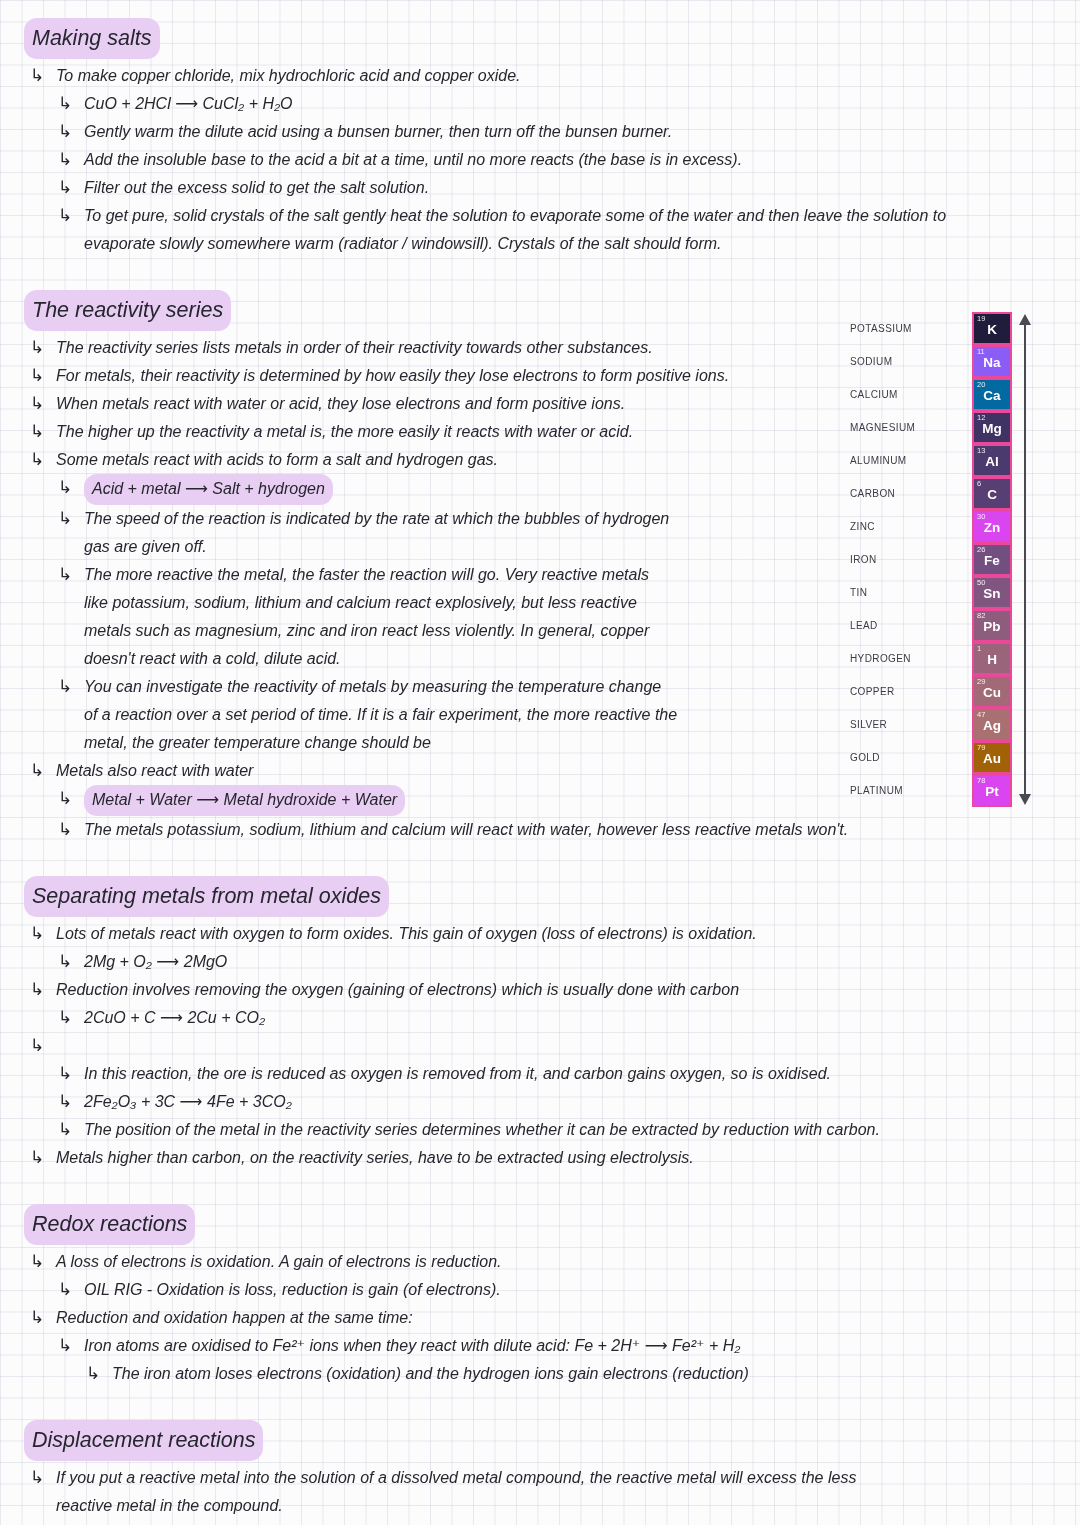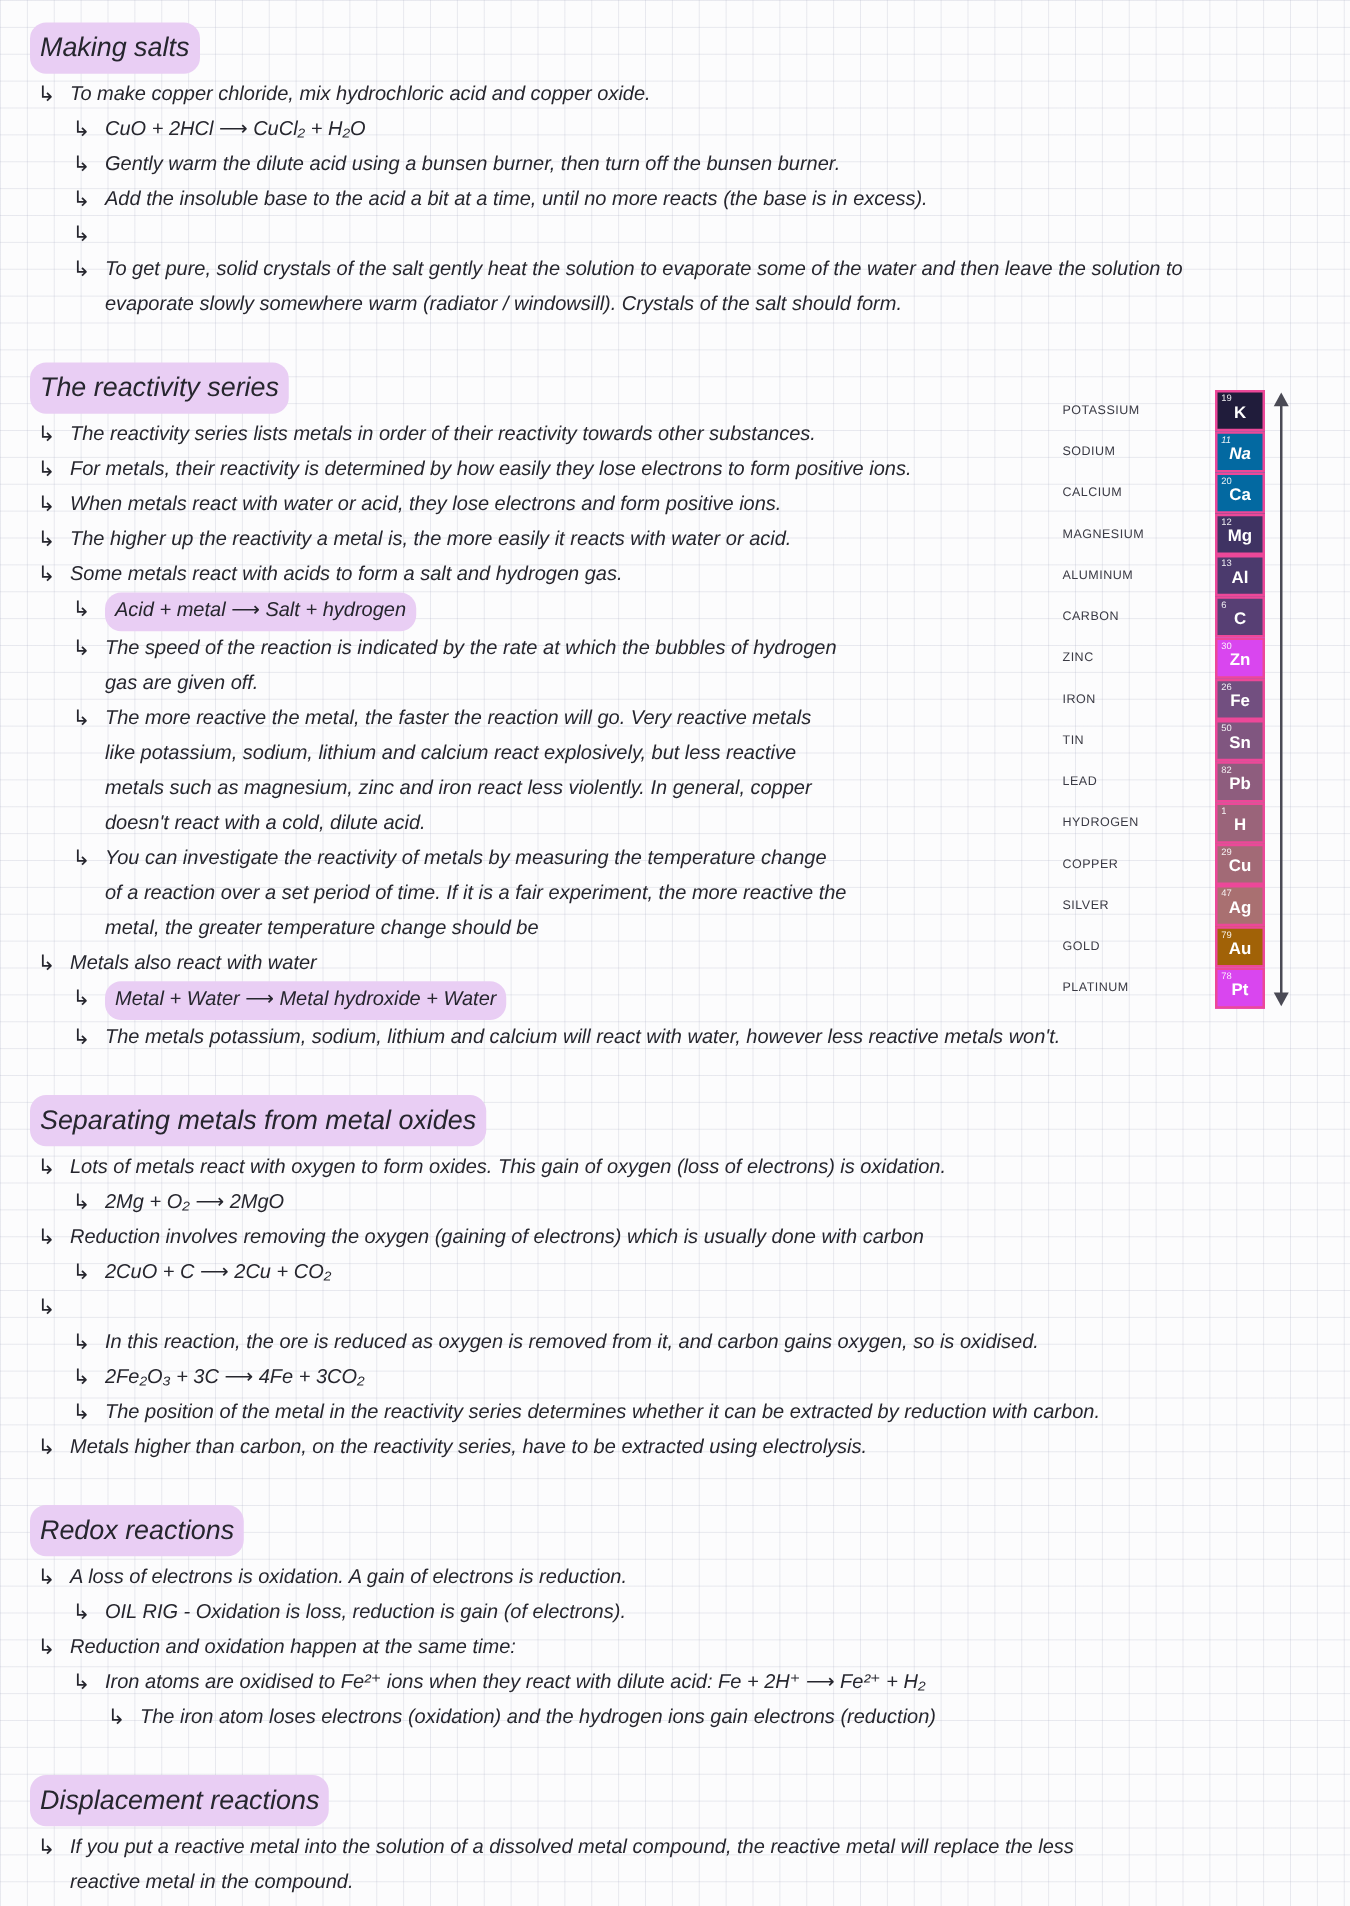--- a/index.html
+++ b/index.html
@@ -78,20 +78,21 @@
     <span class="line-text">Gently warm the dilute acid using a bunsen burner, then turn off the bunsen burner.</span>
   </div>
 
   <div class="line i2">
     <span class="arrow-glyph">↳</span>
     <span class="line-text">Add the insoluble base to the acid a bit at a time, until no more reacts (the base is in excess).</span>
   </div>
 
   <div class="line i2">
     <span class="arrow-glyph">↳</span>
+    <span class="line-text">Filter out the excess solid to get the salt solution.</span>
   </div>
 
   <div class="line i2">
     <span class="arrow-glyph">↳</span>
     <span class="line-text">To get pure, solid crystals of the salt gently heat the solution to evaporate some of the water and then leave the solution to</span>
   </div>
 
   <div class="line i2">
     <span class="arrow-glyph" style="visibility: hidden;">↳</span>
     <span class="line-text">evaporate slowly somewhere warm (radiator / windowsill). Crystals of the salt should form.</span>
@@ -275,21 +276,21 @@
   </div>
 </section>
       <section class="note-section">
   <div class="line heading i0">
 
     <span class="line-text hl">Displacement reactions</span>
   </div>
 
   <div class="line i1">
     <span class="arrow-glyph">↳</span>
-    <span class="line-text">If you put a reactive metal into the solution of a dissolved metal compound, the reactive metal will replace the less</span>
+    <span class="line-text">If you put a reactive metal into the solution of a dissolved metal compound, the reactive metal will excess the less</span>
   </div>
 
   <div class="line i1">
     <span class="arrow-glyph" style="visibility: hidden;">↳</span>
     <span class="line-text">reactive metal in the compound.</span>
   </div>
 </section>
     </main>
 
   <aside class="reactivity-table">
@@ -297,21 +298,21 @@
   <div class="element-row">
     <span class="element-label">POTASSIUM</span>
     <span class="element-cell" style="background: rgb(32, 28, 59);">
       <span class="atomic-number">19</span>
       <span class="element-symbol">K</span>
     </span>
   </div>
 
   <div class="element-row">
     <span class="element-label">SODIUM</span>
-    <span class="element-cell" style="background: #0369a1; font-style: italic;">
+    <span class="element-cell" style="background: #8b5cf6;">
       <span class="atomic-number">11</span>
       <span class="element-symbol">Na</span>
     </span>
   </div>
 
   <div class="element-row">
     <span class="element-label">CALCIUM</span>
     <span class="element-cell" style="background: #0369a1;">
       <span class="atomic-number">20</span>
       <span class="element-symbol">Ca</span>

